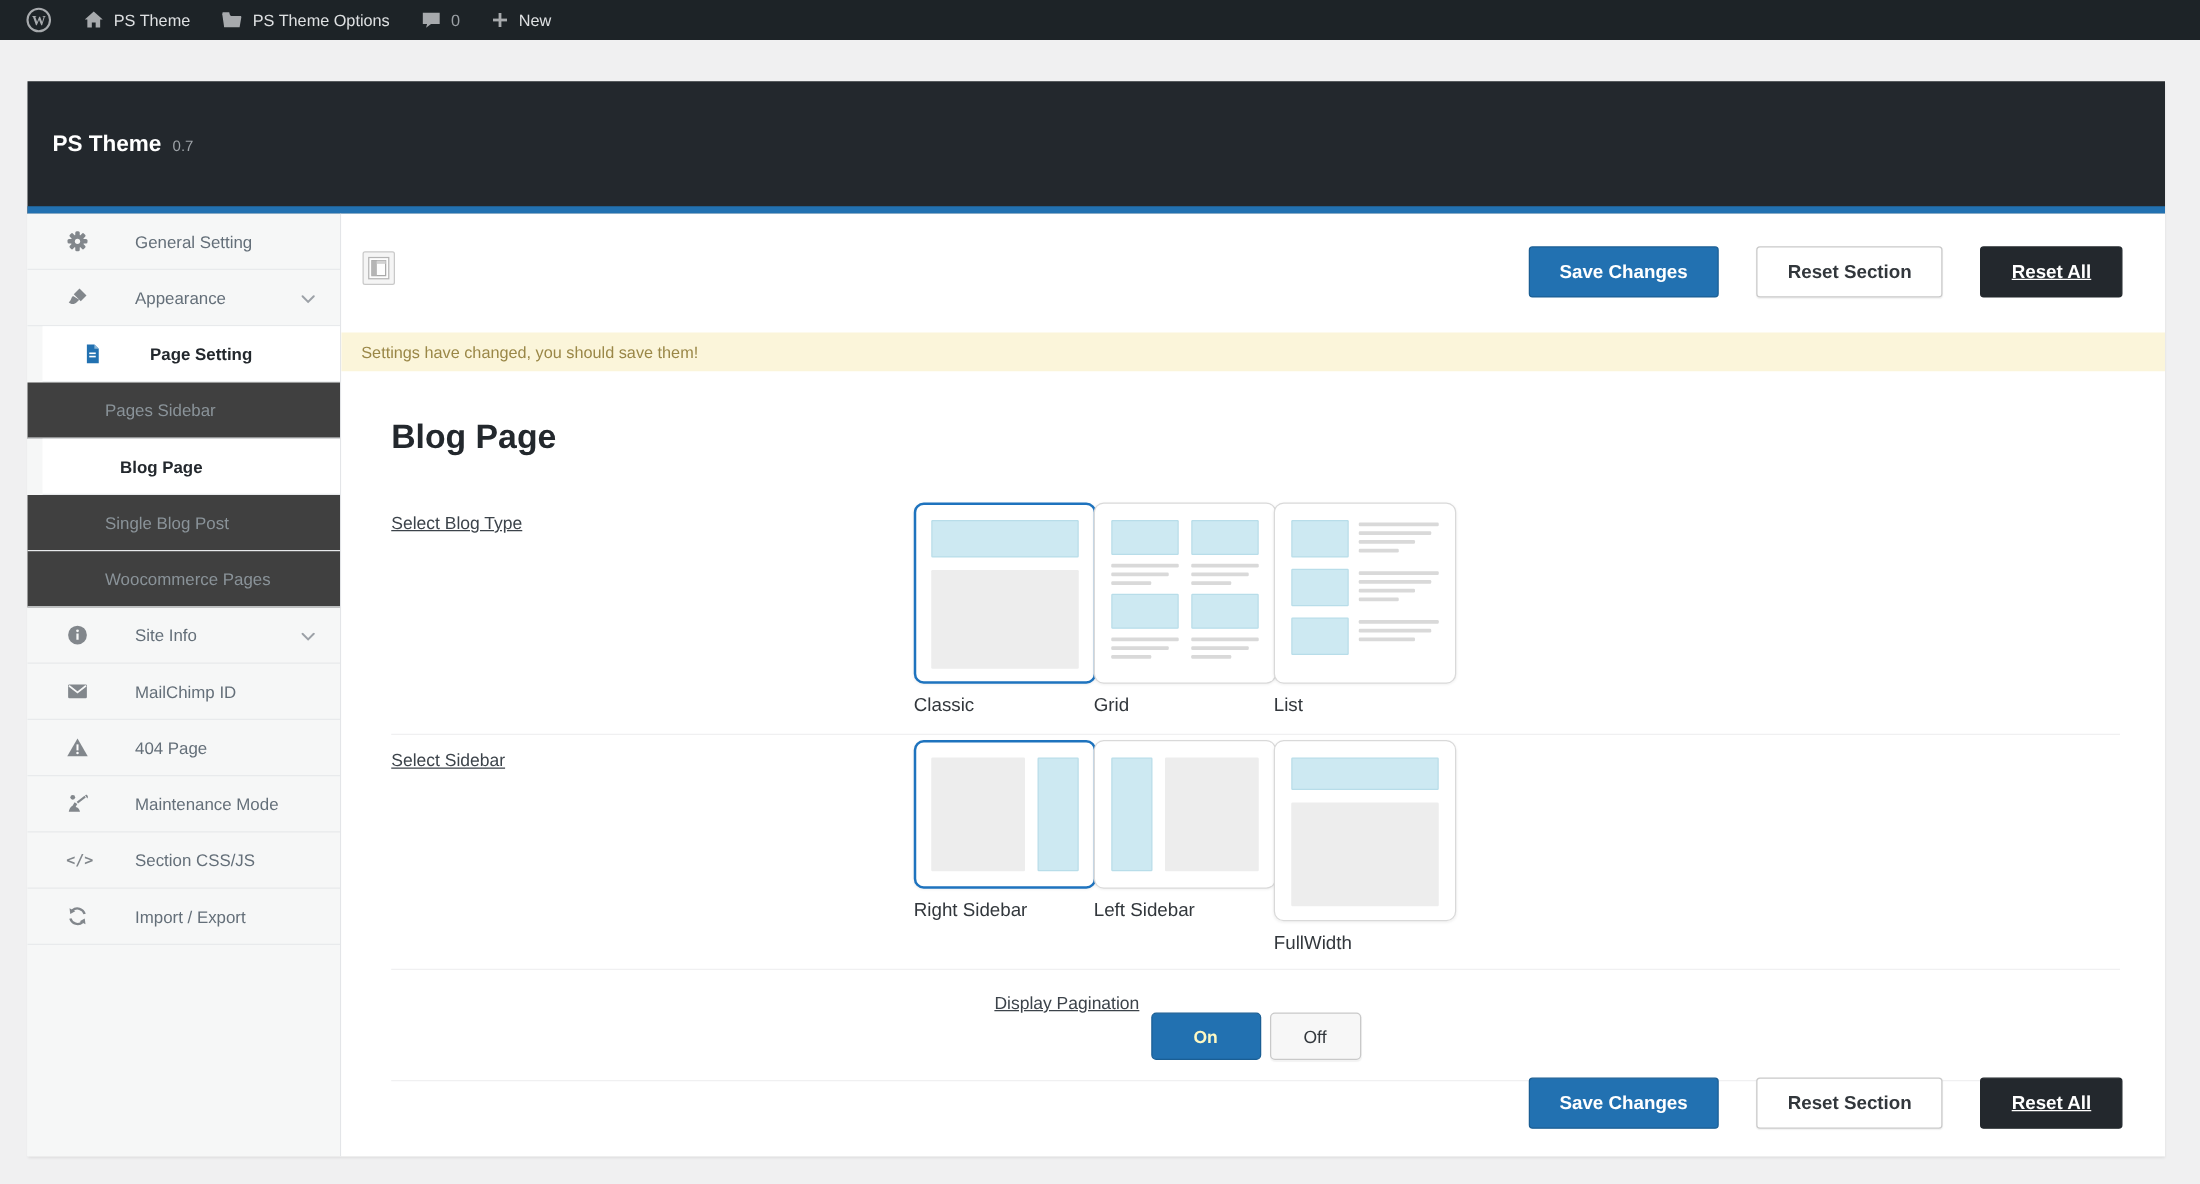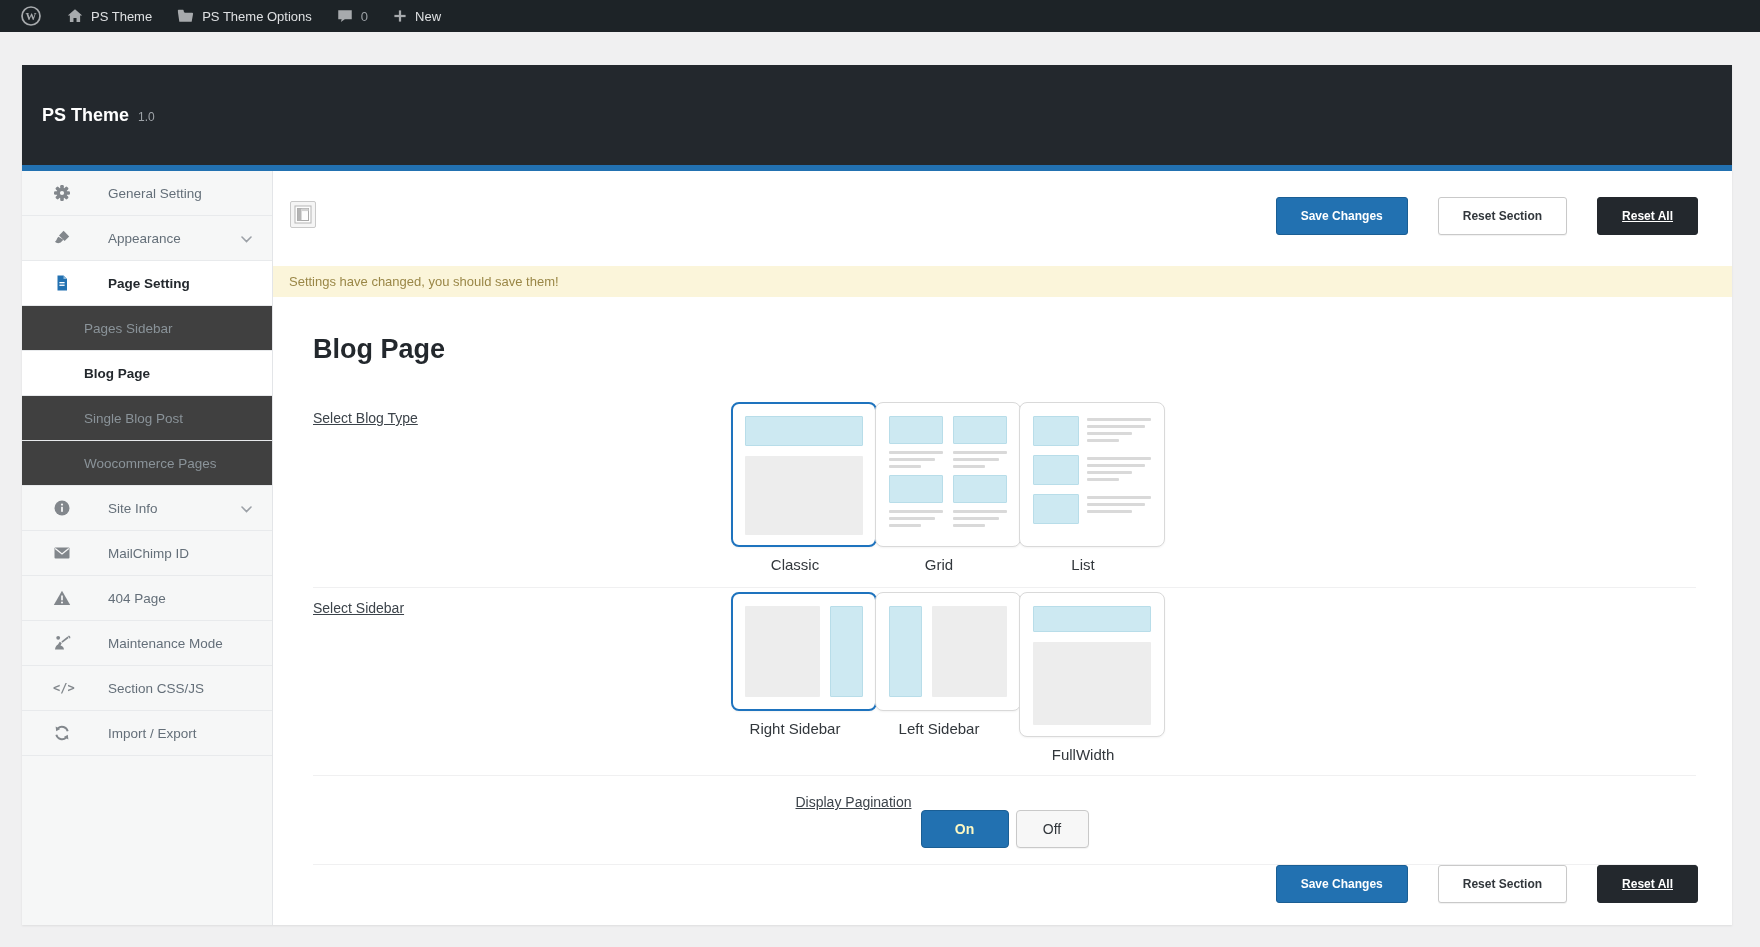--- a/index.html
+++ b/index.html
@@ -21,54 +21,54 @@
   .app-title { color:#fff; font-size:18px; font-weight:bold; }
   .app-version { color:#9ea3a8; font-size:12px; margin-left:9px; position:relative; top:2px; }
 
   .app-body { flex:1; display:flex; min-height:0; background:#fff; }
 
   
   .sidebar { width:251px; flex:0 0 auto; background:#f6f7f7; border-right:1px solid #e3e5e8; }
   .side-item { height:45px; display:flex; align-items:center; padding-left:31px;
                border-bottom:1px solid #e8eaec; color:#646f79; font-size:13.5px; cursor:pointer;gap:24px; }
   .side-item .s-icon { width:18px; height:18px; margin-right:13px; flex:0 0 auto; display:flex; align-items:center; }
-  .side-item.is-active { background:#fff; color:#23282d; font-weight:bold; }
+  .side-item.is-active { background:#fff; color:#23282d; font-weight:bold;margin-left:12px; }
   .side-sub { padding-left:62px; background:#404040; color:#8a9399; }
   .side-sub.is-active { color:#23282d; font-weight:bold; }
   .chev { margin-left:auto; margin-right:20px; }
   .code-glyph { font-family:"DejaVu Sans Mono", monospace; font-size:12px; font-weight:bold; color:#82878c; }
 
   
   .content { flex:1; background:#fff; display:flex; flex-direction:column; overflow:hidden; }
   .content-top { height:95px; position:relative; flex:0 0 auto; }
   .layout-chip { position:absolute; left:17px; top:30px; width:26px; height:27px;
                  border:1px solid #c9c9c9; border-radius:2px; background:#f5f5f5;
                  display:flex; align-items:center; justify-content:center; cursor:pointer; }
   .top-actions { position:absolute; right:34px; top:26px; display:flex; gap:30px; }
 
-  .btn { font-size:12px; font-weight:bold; border-radius:3px; padding:12px 24px;
+  .btn { font-size:15px; font-weight:bold; border-radius:3px; padding:12px 24px;
          cursor:pointer; border:1px solid transparent; line-height:1; }
   .btn-primary { background:#2271b1; border-color:#1a5e94; color:#fff; }
   .btn-secondary { background:#fff; border-color:#c9c9c9; color:#32373c; box-shadow:0 1px 1px rgba(0,0,0,.06); }
   .btn-dark { background:#23282d; border-color:#23282d; color:#fff;text-decoration:underline; }
 
   .notice { height:31px; line-height:31px; background:#fbf5da; color:#9a8747;
             padding-left:16px; flex:0 0 auto; font-size:13px; }
 
   .page-body { padding:0 36px 0 40px; flex:1; min-height:0; }
   .page-title { font-size:27px; font-weight:bold; color:#23282d; margin-top:37px; }
 
   .field-row { display:flex; border-bottom:1px solid #f0f0f1; }
   .row-blogtype { padding:37px 0 14px; }
   .row-sidebar  { padding:4px 0 12px; }
   .row-paging   { padding:10px 0 16px; align-items:center;flex-direction:column; }
   .field-label { width:418px; flex:0 0 auto; font-size:14px; color:#3c434a; padding-top:8px;text-decoration:underline; }
 
   .options { display:flex; gap:16px; }
-  .option { width:128px; text-align:center; cursor:pointer; }
+  .option { width:128px; cursor:pointer; }
   .preview { width:146px; height:145px; background:#fff; border:1px solid #d9d9d9;
              border-radius:8px; padding:13px; box-shadow:0 1px 2px rgba(0,0,0,.05); overflow:hidden; }
   .option.selected .preview { border:2px solid #1e73be; padding:12px; }
   .option-label { margin-top:9px; font-size:15px; color:#32373c; }
 
   .ph-img { background:#cde9f2; border:1px solid #b8dde9; border-radius:1px; }
   .ph-box { background:#ededed; border-radius:1px; }
   .ph-line { background:#d9d9d9; height:3px; border-radius:1px; margin-bottom:4px; }
 
   .pv-classic .ph-img { height:30px; margin-bottom:10px; }
@@ -144,21 +144,21 @@
         </svg>
     </span>
     <span>New</span>
   </div>
 </div>
 
 <div class="app">
 
   <div class="app-header">
     <span class="app-title">PS Theme</span>
-    <span class="app-version">1.0</span>
+    <span class="app-version">0.7</span>
   </div>
 
   <div class="app-body">
 
     <div class="sidebar">
 
       <div class="side-item">
         <span class="s-icon">
           <svg width="18" height="18" viewBox="0 0 18 18">
               <g fill="#82878c">

